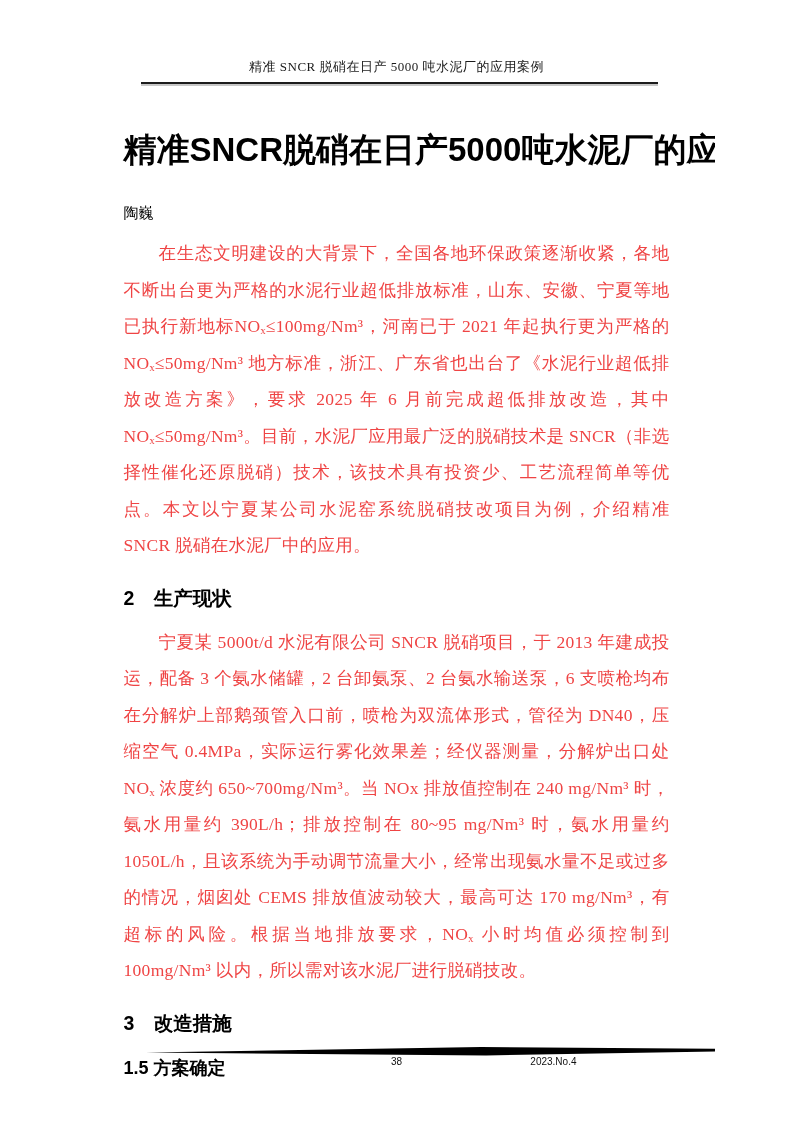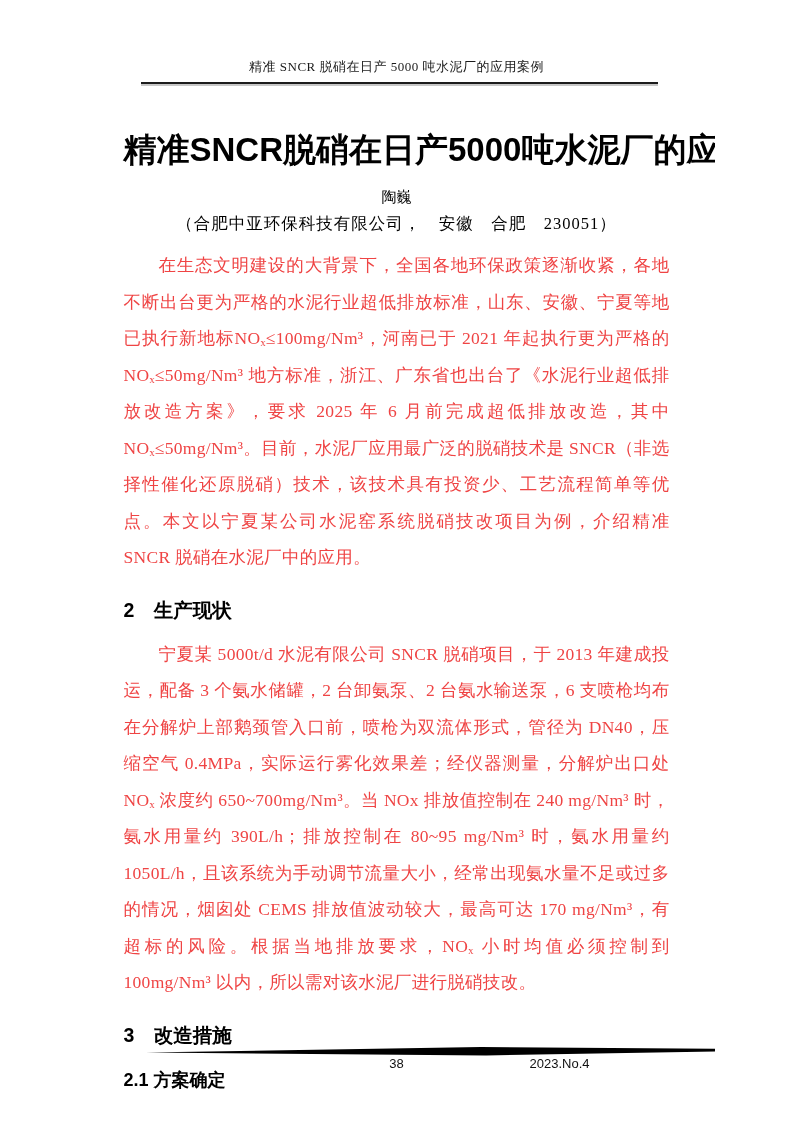--- a/index.html
+++ b/index.html
@@ -40,22 +40,22 @@
     margin: 44px 0 0 0;
     text-align: center;
     font-size: 33px;
     font-weight: 700;
     letter-spacing: 0px;
     font-family: "Liberation Sans", "DejaVu Sans", sans-serif;
     color: #000;
     white-space: nowrap;
   }
   .author {
-    margin-top: 15px;
-    text-align: center;
+    margin-top: 31px;
+    text-align: left;
     font-size: 15px;
     color: #000;
   }
   .affiliation {
     margin-top: 6px;
     text-align: center;
     font-size: 16.5px;
     letter-spacing: 1px;
     color: #000;
   }
@@ -90,62 +90,61 @@
     width: 678px;
     height: 10px;
   }
   .footer-rule-wrap svg { display: block; }
   .footer-row {
     position: absolute;
     left: 0;
     right: 0;
     top: 1056px;
     height: 18px;
-    font-size: 13px;
+    font-size: 10px;
     font-family: "Liberation Sans", "DejaVu Sans", sans-serif;
     color: #111;
   }
   .page-num {
     position: absolute;
     left: 50%;
     transform: translateX(-50%);
   }
   .issue {
     position: absolute;
-    right: 125px;
+    right: 138px;
   }
 </style>
 </head>
 <body>
 
 <div class="page">
 
   <header>
     <div class="running-head">精准 SNCR 脱硝在日产 5000 吨水泥厂的应用案例</div>
     <div class="head-rule"></div>
   </header>
 
   <main class="content">
 
     <h1 class="article-title">精准SNCR脱硝在日产5000吨水泥厂的应用案例</h1>
 
     <div class="author">陶巍</div>
 
-    <div class="affiliation">（合肥中亚环保科技有限公司，　安徽　合肥　230051）</div>
 
 
     <p class="body-paragraph">在生态文明建设的大背景下，全国各地环保政策逐渐收紧，各地不断出台更为严格的水泥行业超低排放标准，山东、安徽、宁夏等地已执行新地标NOₓ≤100mg/Nm³，河南已于 2021 年起执行更为严格的 NOₓ≤50mg/Nm³ 地方标准，浙江、广东省也出台了《水泥行业超低排放改造方案》，要求 2025 年 6 月前完成超低排放改造，其中 NOₓ≤50mg/Nm³。目前，水泥厂应用最广泛的脱硝技术是 SNCR（非选择性催化还原脱硝）技术，该技术具有投资少、工艺流程简单等优点。本文以宁夏某公司水泥窑系统脱硝技改项目为例，介绍精准 SNCR 脱硝在水泥厂中的应用。</p>
 
     <h2 class="section-heading">2　生产现状</h2>
 
     <p class="body-paragraph">宁夏某 5000t/d 水泥有限公司 SNCR 脱硝项目，于 2013 年建成投运，配备 3 个氨水储罐，2 台卸氨泵、2 台氨水输送泵，6 支喷枪均布在分解炉上部鹅颈管入口前，喷枪为双流体形式，管径为 DN40，压缩空气 0.4MPa，实际运行雾化效果差；经仪器测量，分解炉出口处 NOₓ 浓度约 650~700mg/Nm³。当 NOx 排放值控制在 240 mg/Nm³ 时，氨水用量约 390L/h；排放控制在 80~95 mg/Nm³ 时，氨水用量约 1050L/h，且该系统为手动调节流量大小，经常出现氨水量不足或过多的情况，烟囱处 CEMS 排放值波动较大，最高可达 170 mg/Nm³，有超标的风险。根据当地排放要求，NOₓ 小时均值必须控制到 100mg/Nm³ 以内，所以需对该水泥厂进行脱硝技改。</p>
 
     <h2 class="section-heading">3　改造措施</h2>
 
-    <h3 class="subsection-heading">2.1 方案确定</h3>
+    <h3 class="subsection-heading">1.5 方案确定</h3>
 
   </main>
 
   <footer>
     <div class="footer-rule-wrap">
       <svg width="678" height="10" viewBox="0 0 678 10" preserveAspectRatio="none" aria-hidden="true">
         <polygon points="0,5.5 335,0 678,2.5 340,8.5" fill="#000000"></polygon>
       </svg>
     </div>
     <div class="footer-row">

